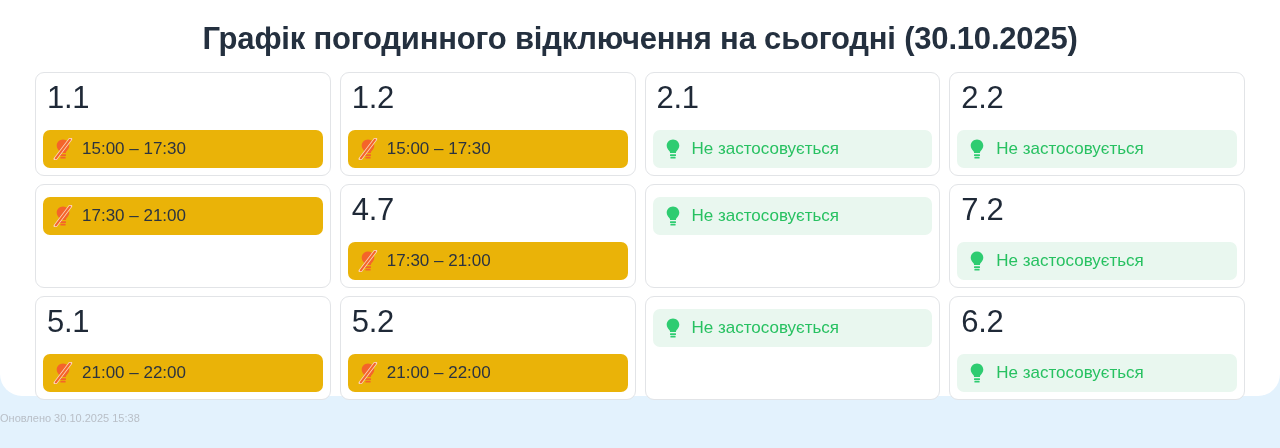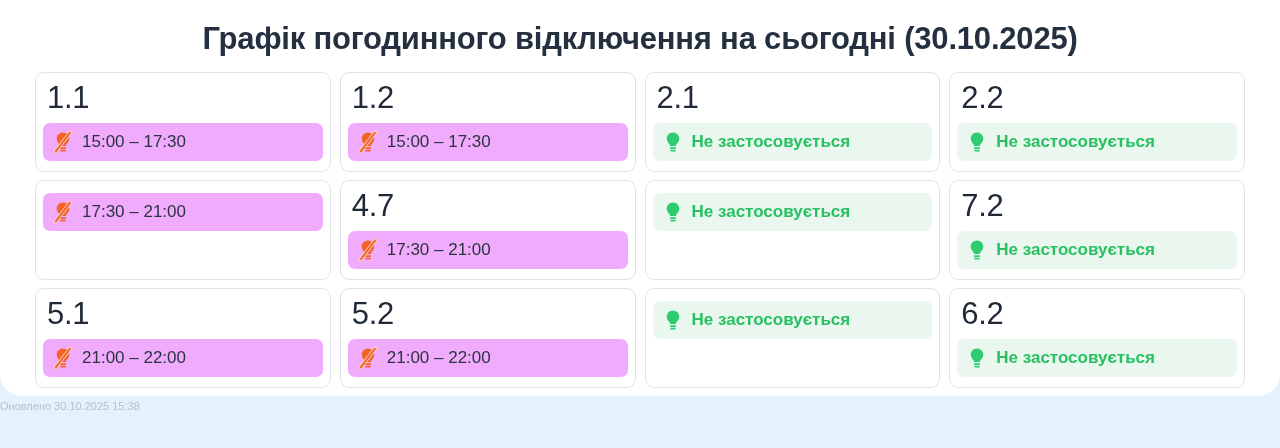--- a/index.html
+++ b/index.html
@@ -55,20 +55,21 @@
   }
 
   .card {
     background: #ffffff;
     border: 1px solid #e2e4e7;
     border-radius: 9px;
     padding: 6px 7px 7px 7px;
     min-height: 100px;
     display: flex;
     flex-direction: column;
+    gap: 7px;
   }
 
   .card-number {
     font-size: 31px;
     line-height: 38px;
     font-weight: 400;
     color: #1f2937;
     padding-left: 4px;
     letter-spacing: -0.3px;
   }
@@ -77,21 +78,21 @@
     margin-top: 6px;
     border-radius: 7px;
     height: 38px;
     display: flex;
     align-items: center;
     gap: 9px;
     padding: 0 10px;
   }
 
   .status.off {
-    background: #f0abfc;
+    background: #eab308;
   }
 
   .status.on {
     background: #e9f7ef;
   }
 
   .status-icon {
     flex: 0 0 auto;
     width: 20px;
     height: 22px;
@@ -104,21 +105,21 @@
     white-space: nowrap;
   }
 
   .status.off .status-text {
     color: #2b3340;
     font-weight: 400;
   }
 
   .status.on .status-text {
     color: #27c161;
-    font-weight: 700;
+    font-weight: 400;
   }
 
   .footer {
     text-align: left;
     font-size: 11px;
     line-height: 14px;
     color: #b9bfc7;
     padding-top: 11px;
     font-family: Liberation Sans, sans-serif;
   }

